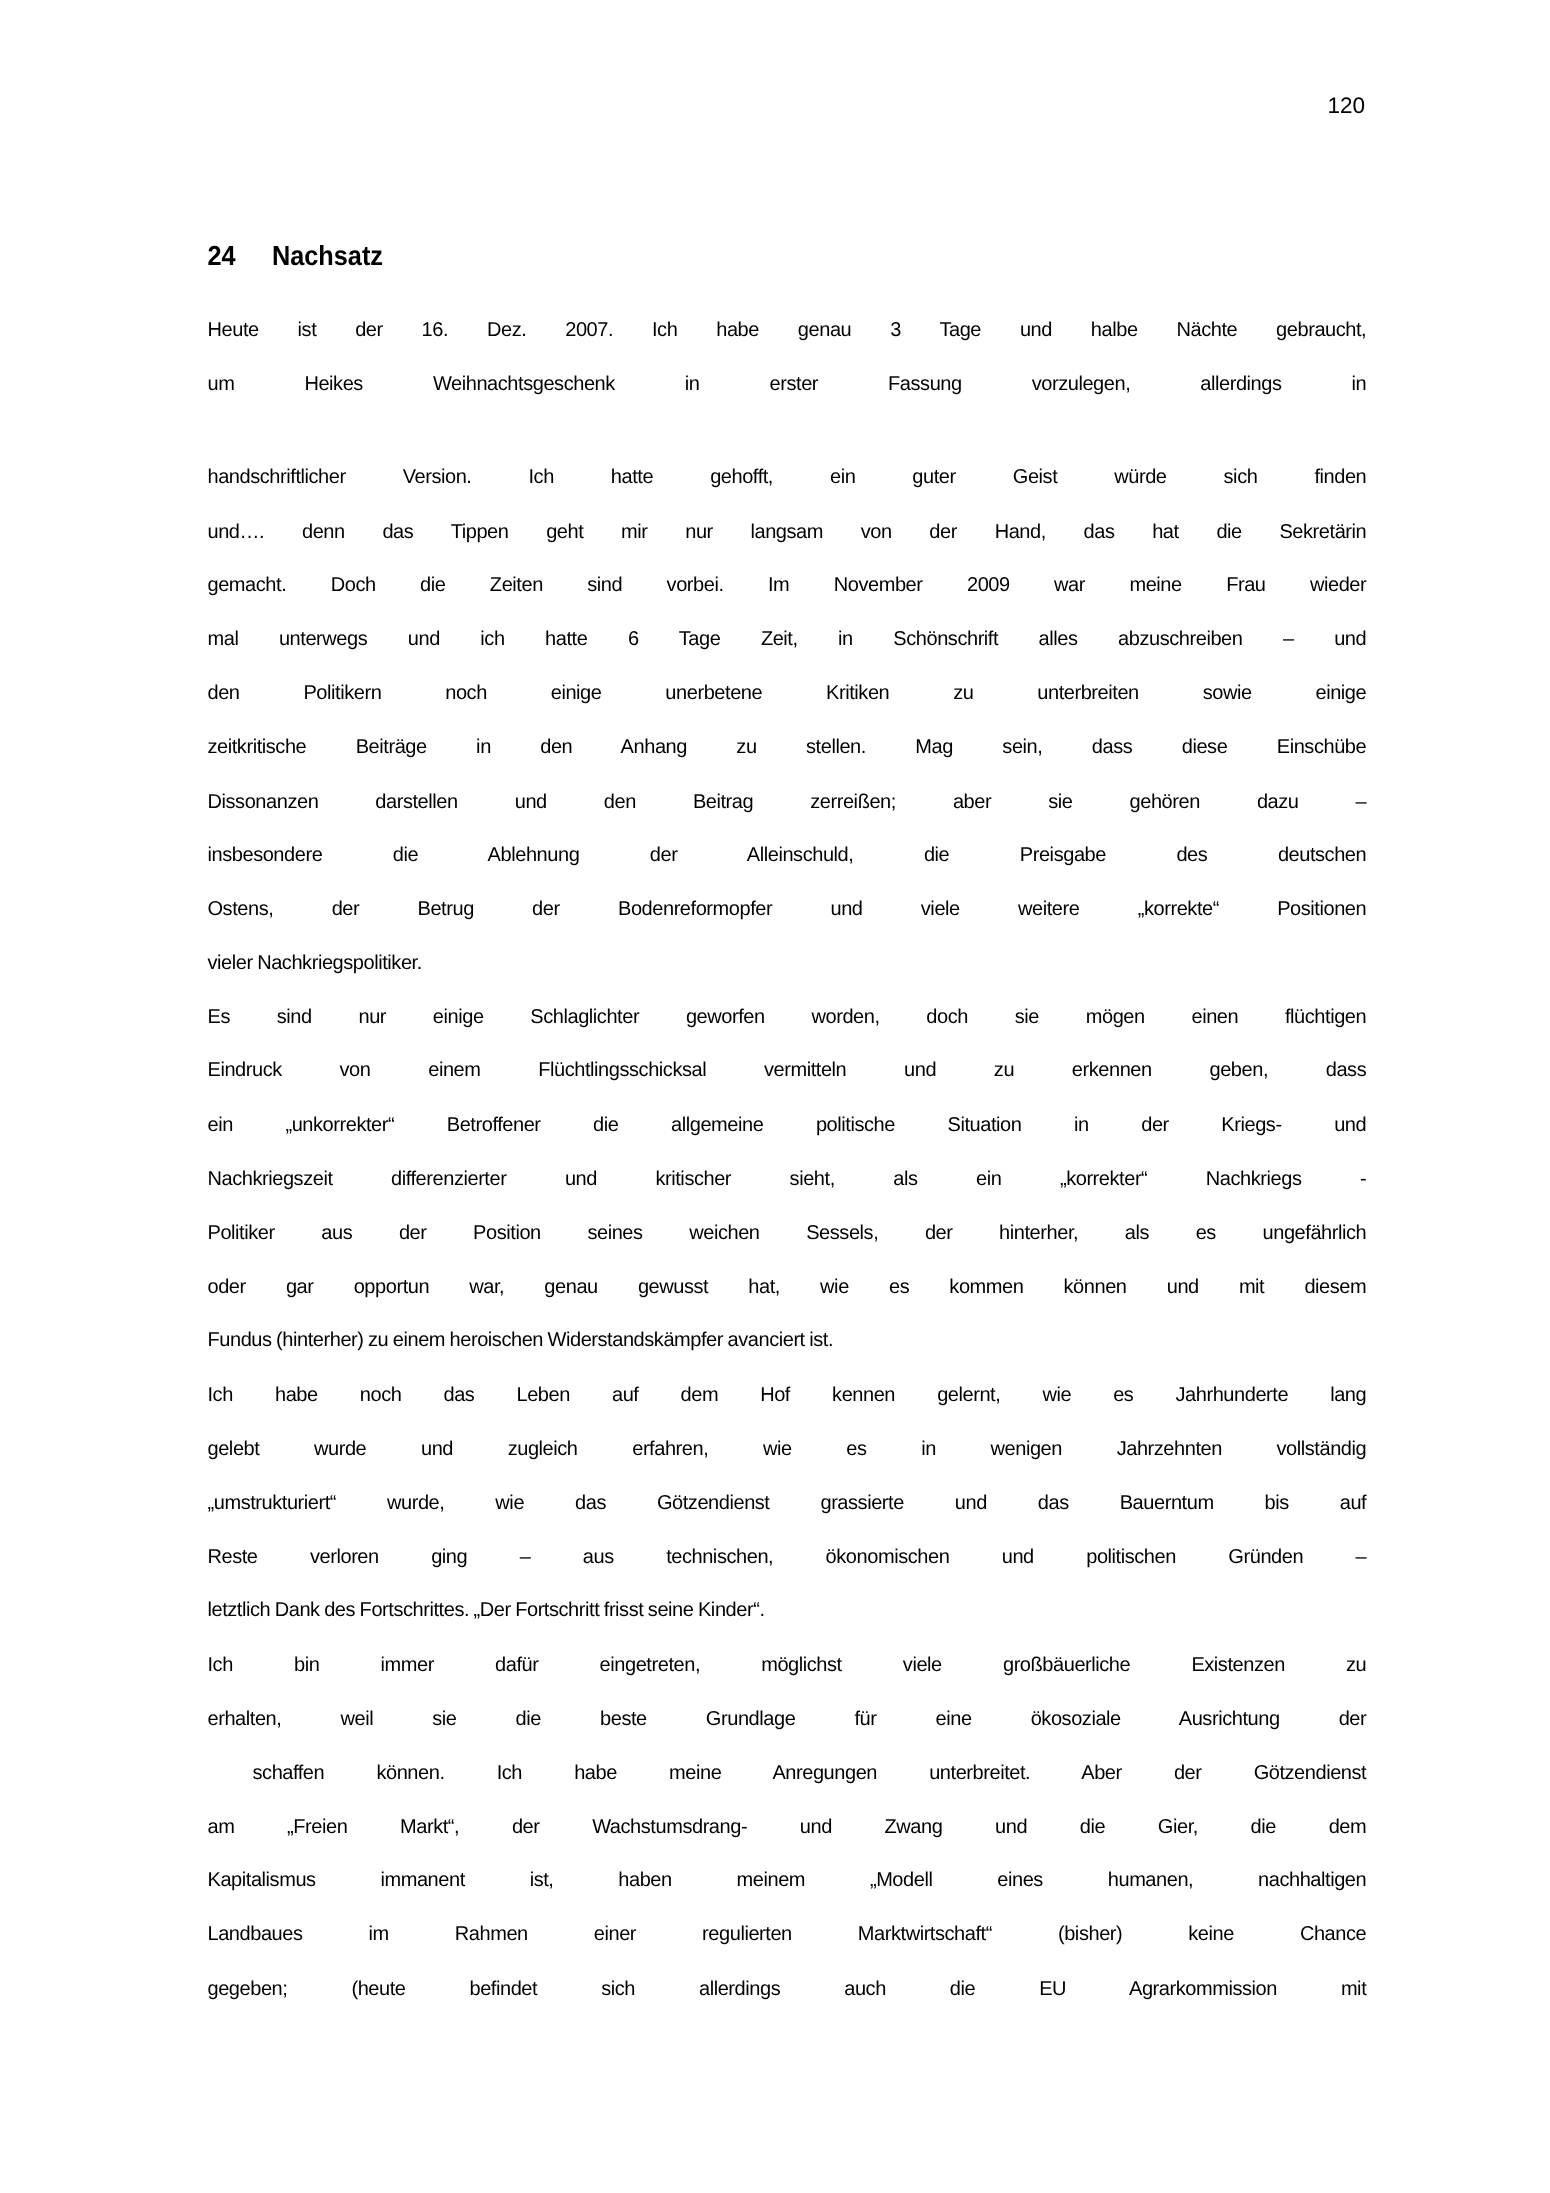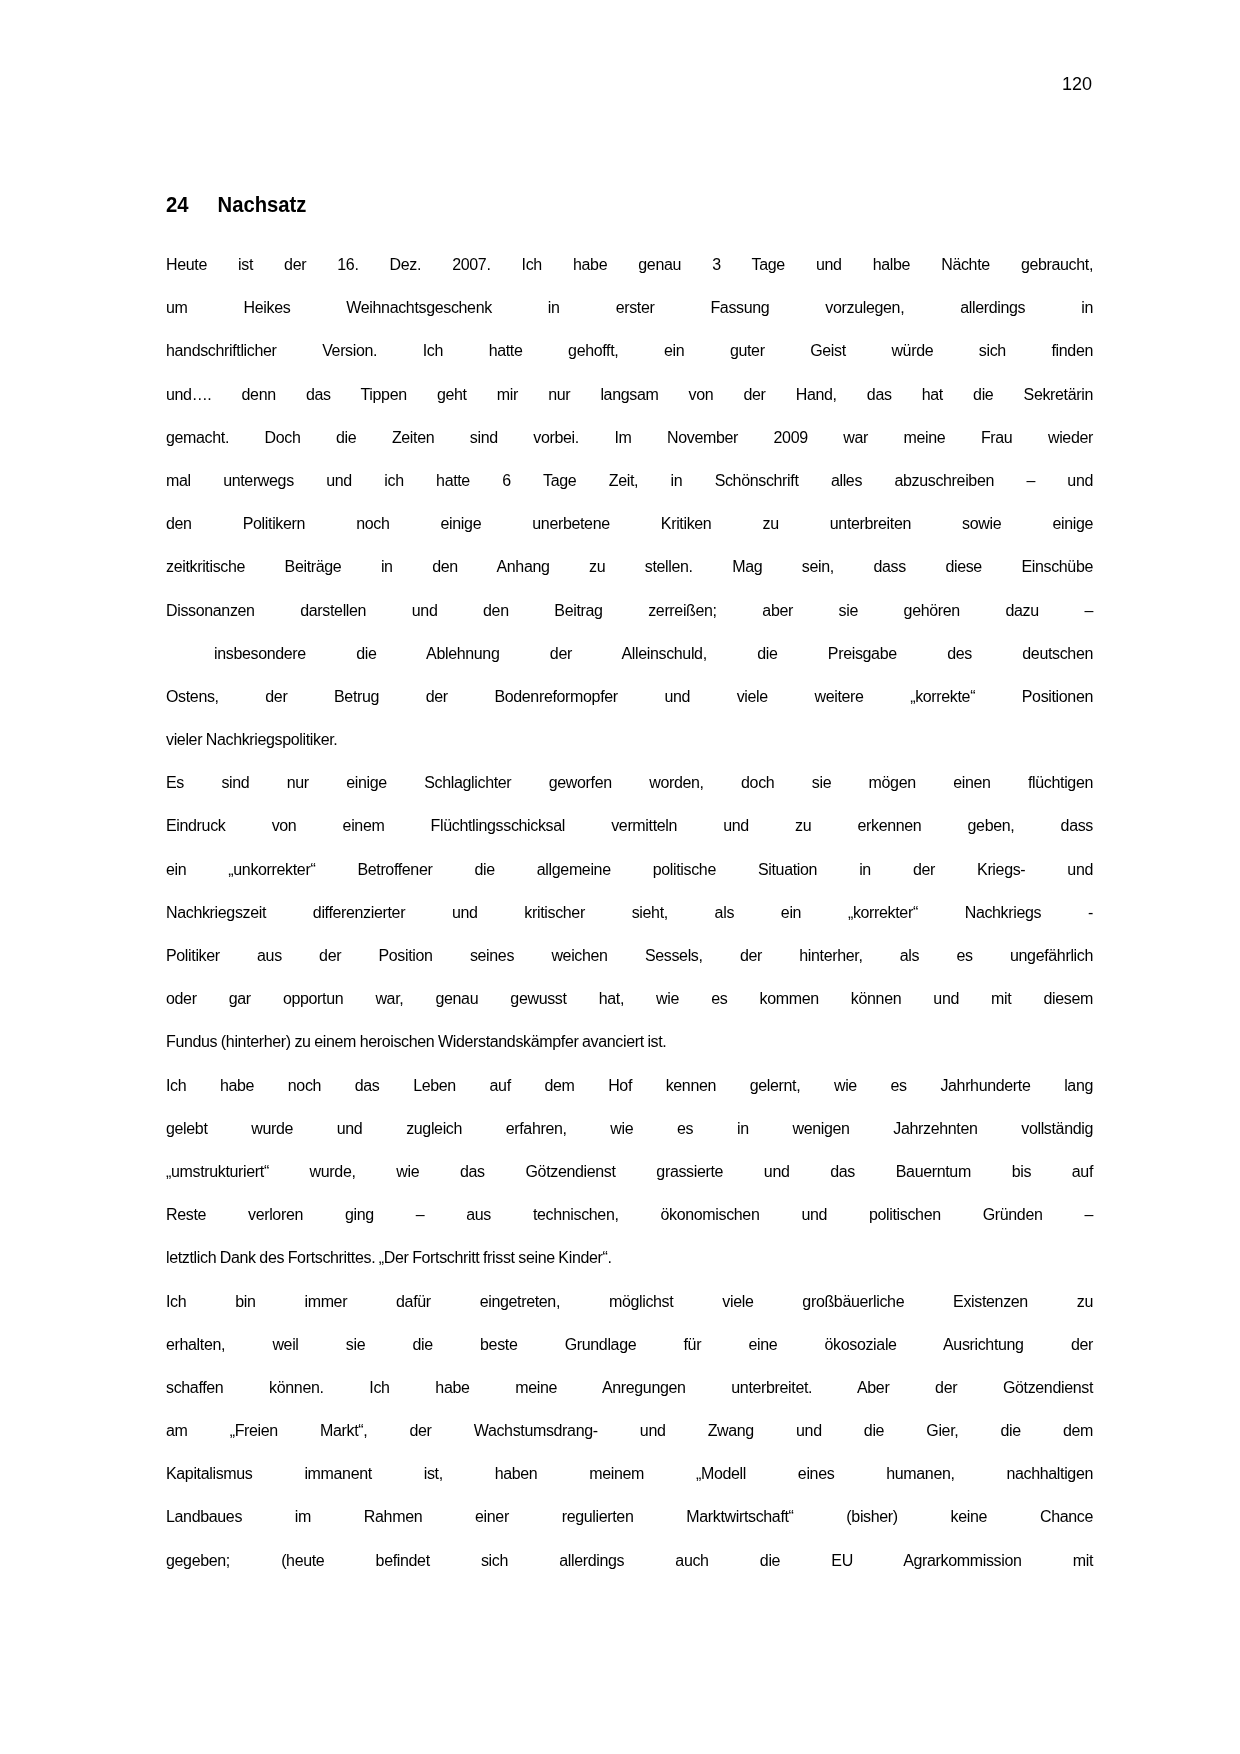--- a/index.html
+++ b/index.html
@@ -36,21 +36,21 @@
     <span class="num">24</span><span>Nachsatz</span>
   </div>
 
   <div class="body-text" id="body-text">
       <div class="line justify" style="white-space: normal;">
         <span style="display: block; white-space: normal;">Heute ist der 16. Dez. 2007. Ich habe genau 3 Tage und halbe Nächte gebraucht,</span>
       </div>
       <div class="line justify" style="white-space: normal;">
         <span style="display: block; white-space: normal;">um Heikes Weihnachtsgeschenk in erster Fassung vorzulegen, allerdings in</span>
       </div>
-      <div class="line justify" style="white-space: normal;">
+      <div class="line justify" style="white-space: normal; margin-top: 31px;">
         <span style="display: block; white-space: normal;">handschriftlicher Version. Ich hatte gehofft, ein guter Geist  würde sich finden</span>
       </div>
       <div class="line justify" style="white-space: normal;">
         <span style="display: block; white-space: normal;">und…. denn das Tippen geht mir nur langsam von der Hand, das hat die Sekretärin</span>
       </div>
       <div class="line justify" style="white-space: normal;">
         <span style="display: block; white-space: normal;">gemacht. Doch die Zeiten sind vorbei. Im November 2009 war meine Frau wieder</span>
       </div>
       <div class="line justify" style="white-space: normal;">
         <span style="display: block; white-space: normal;">mal unterwegs und ich hatte 6 Tage Zeit, in Schönschrift alles abzuschreiben – und</span>
@@ -58,21 +58,21 @@
       <div class="line justify" style="white-space: normal;">
         <span style="display: block; white-space: normal;">den Politikern noch einige unerbetene Kritiken zu unterbreiten sowie einige</span>
       </div>
       <div class="line justify" style="white-space: normal;">
         <span style="display: block; white-space: normal;">zeitkritische Beiträge in den  Anhang zu stellen. Mag sein, dass diese Einschübe</span>
       </div>
       <div class="line justify" style="white-space: normal;">
         <span style="display: block; white-space: normal;">Dissonanzen darstellen und den Beitrag zerreißen; aber sie gehören dazu –</span>
       </div>
       <div class="line justify" style="white-space: normal;">
-        <span style="display: block; white-space: normal; margin-left: 48px;">insbesondere die Ablehnung der Alleinschuld, die Preisgabe des deutschen</span>
+        <span style="display: block; white-space: normal;">insbesondere die Ablehnung der Alleinschuld, die Preisgabe des deutschen</span>
       </div>
       <div class="line justify" style="white-space: normal;">
         <span style="display: block; white-space: normal;">Ostens, der Betrug der Bodenreformopfer und viele weitere „korrekte“ Positionen</span>
       </div>
       <div class="line"><span>vieler Nachkriegspolitiker.</span></div>
       <div class="line justify" style="white-space: normal;">
         <span style="display: block; white-space: normal;">Es sind nur einige Schlaglichter geworfen worden, doch sie mögen einen flüchtigen</span>
       </div>
       <div class="line justify" style="white-space: normal;">
         <span style="display: block; white-space: normal;">Eindruck von einem Flüchtlingsschicksal vermitteln und zu erkennen geben, dass</span>
@@ -102,21 +102,21 @@
       <div class="line justify" style="white-space: normal;">
         <span style="display: block; white-space: normal;">Reste verloren ging – aus technischen, ökonomischen und politischen Gründen –</span>
       </div>
       <div class="line"><span>letztlich Dank des Fortschrittes. „Der Fortschritt frisst seine Kinder“.</span></div>
       <div class="line justify" style="white-space: normal;">
         <span style="display: block; white-space: normal;">Ich bin immer dafür eingetreten,  möglichst viele großbäuerliche Existenzen zu</span>
       </div>
       <div class="line justify" style="white-space: normal;">
         <span style="display: block; white-space: normal;">erhalten, weil sie die beste Grundlage für eine ökosoziale Ausrichtung der</span>
       </div>
-      <div class="line justify" style="white-space: normal;">
+      <div class="line justify" style="white-space: normal; margin-left: 36px;">
         <span style="display: block; white-space: normal;">schaffen können. Ich habe meine Anregungen unterbreitet. Aber der Götzendienst</span>
       </div>
       <div class="line justify" style="white-space: normal;">
         <span style="display: block; white-space: normal;">am „Freien Markt“, der Wachstumsdrang- und Zwang und die Gier, die dem</span>
       </div>
       <div class="line justify" style="white-space: normal;">
         <span style="display: block; white-space: normal;">Kapitalismus  immanent ist,  haben meinem „Modell eines humanen, nachhaltigen</span>
       </div>
       <div class="line justify" style="white-space: normal;">
         <span style="display: block; white-space: normal;">Landbaues im Rahmen einer regulierten  Marktwirtschaft“ (bisher) keine Chance</span>

